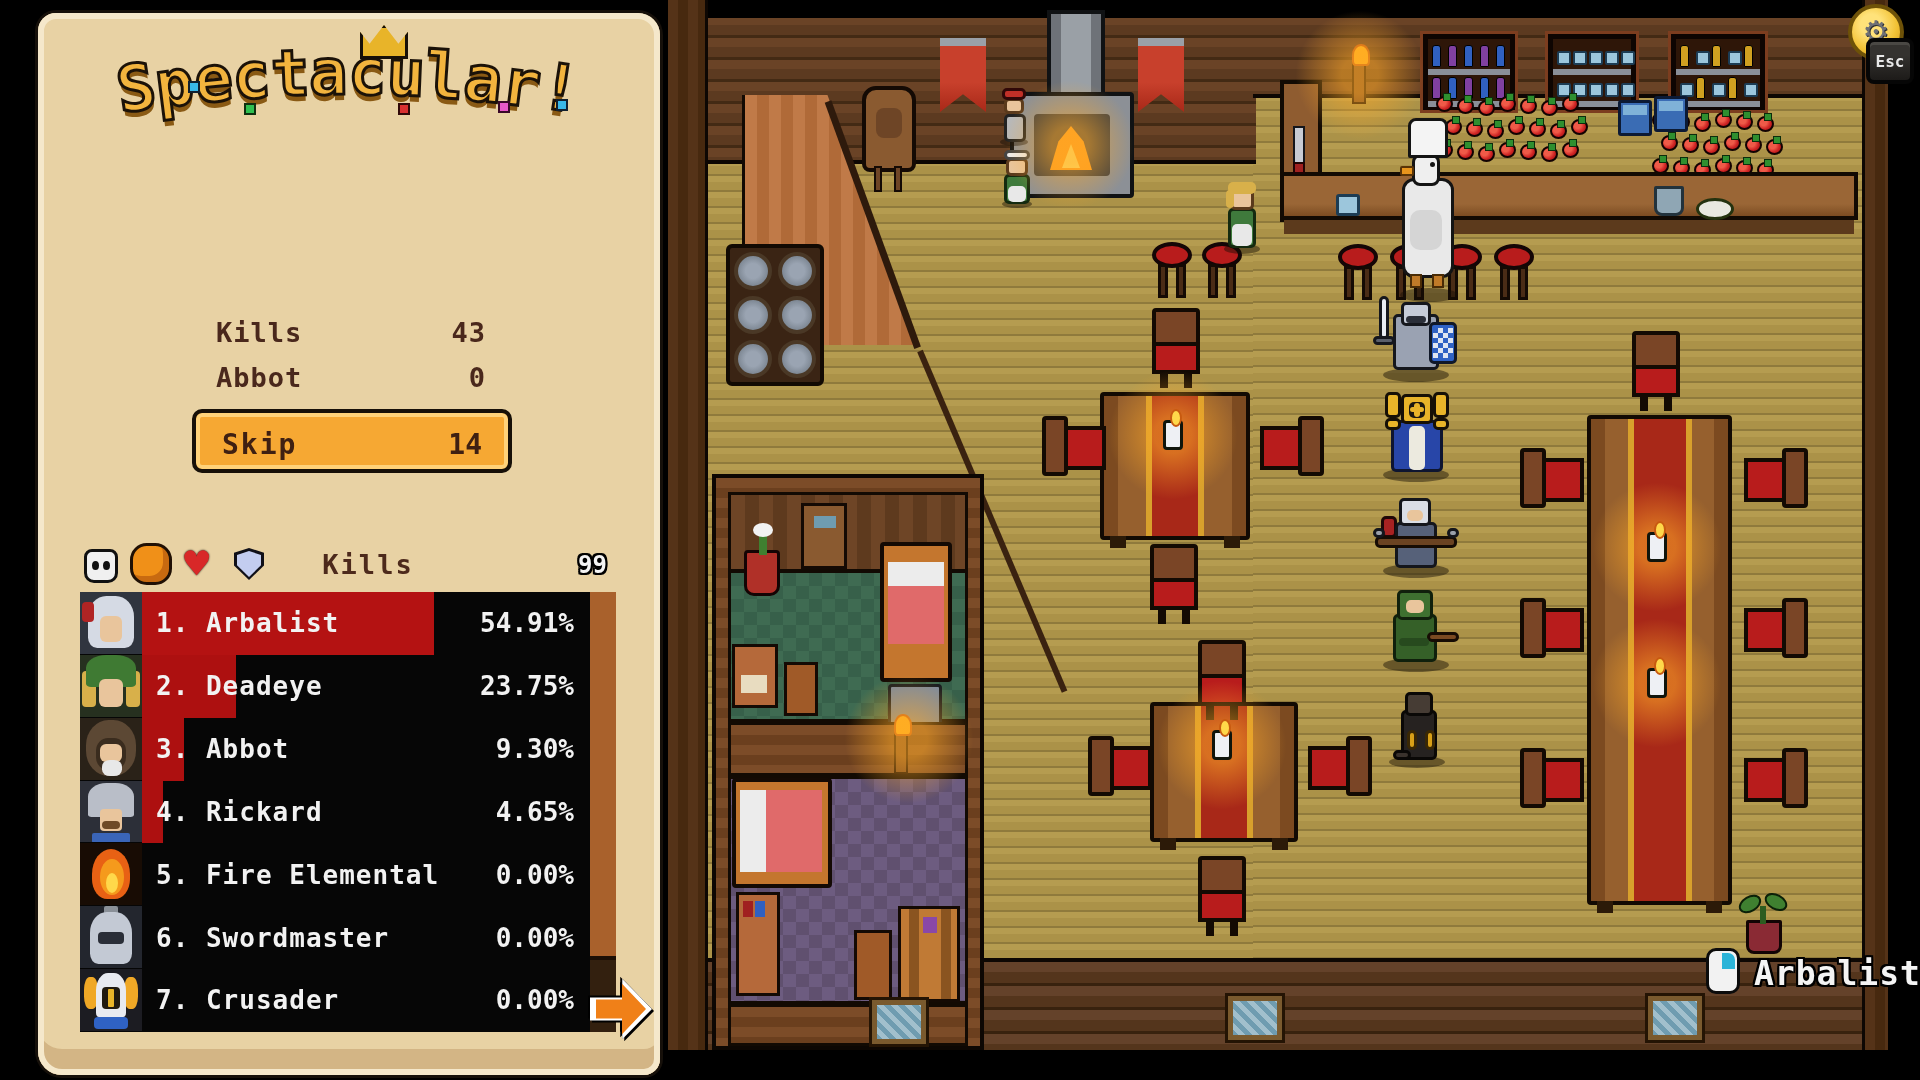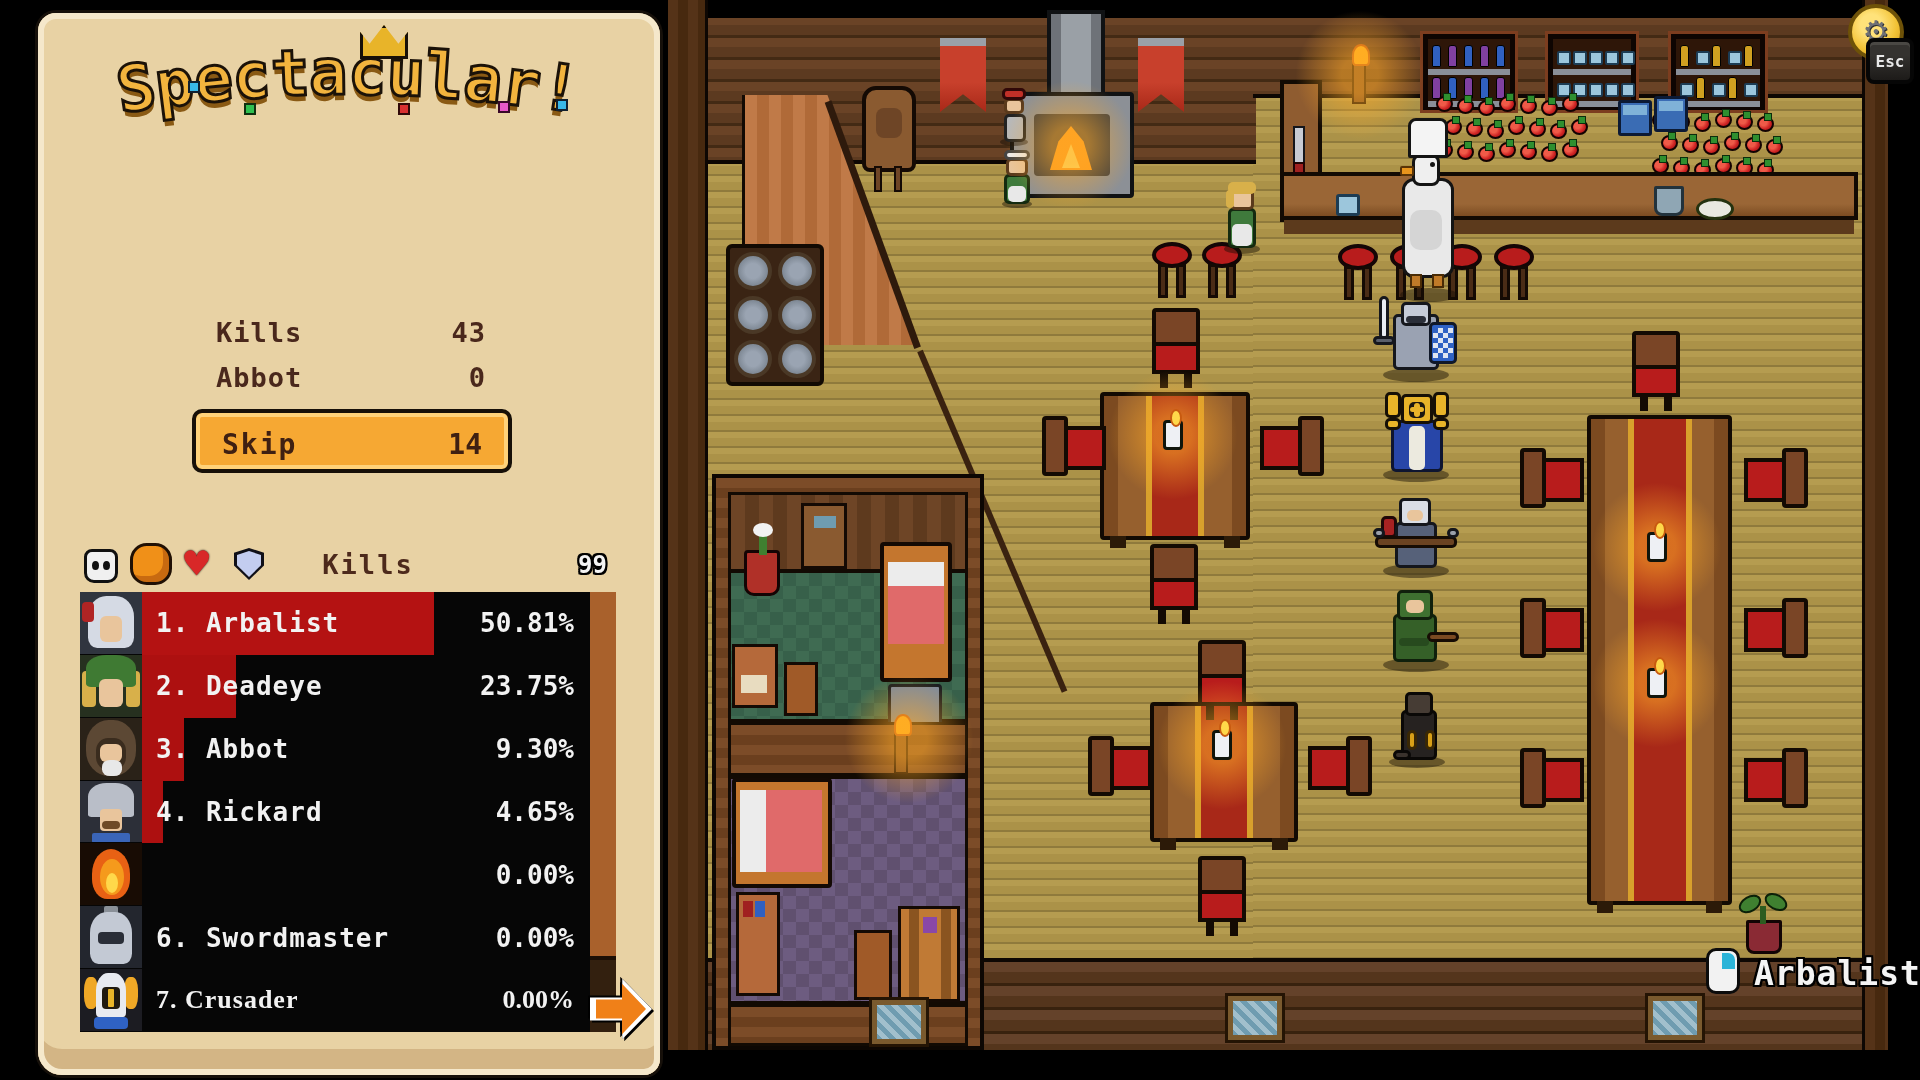--- a/index.html
+++ b/index.html
@@ -526,21 +526,21 @@
 
     <div id="leaderboard" class="abs board" style="left:42px;top:579px;width:510px;height:440px;overflow:hidden;">
         <div class="lb-row" style="height: 62.8571px;">
           <div class="lb-bar" style="width: 292px; background: rgb(180, 18, 18);"></div>
           <div class="avatar" style="height: 61.8571px; background: rgb(48, 53, 63);">
             <div style="left: 8px; top: 4px; width: 46px; height: 52px; background: rgb(213, 218, 228); border-radius: 40% 40% 20% 20%;"></div>
             <div style="left: 2px; top: 10px; width: 12px; height: 20px; background: rgb(176, 36, 36); border-radius: 4px;"></div>
             <div style="left: 20px; top: 24px; width: 22px; height: 26px; background: rgb(233, 197, 156); border-radius: 6px;"></div>
           </div>
           <span class="lb-name">1. Arbalist</span>
-          <span class="lb-pct">50.81%</span>
+          <span class="lb-pct">54.91%</span>
         </div>
         <div class="lb-row" style="height: 62.8571px;">
           <div class="lb-bar" style="width: 94px;"></div>
           <div class="avatar" style="height: 61.8571px; background: rgb(38, 48, 31);">
             <div style="left: 2px; top: 16px; width: 14px; height: 36px; background: rgb(216, 176, 74); border-radius: 4px;"></div>
             <div style="left: 46px; top: 16px; width: 14px; height: 36px; background: rgb(216, 176, 74); border-radius: 4px;"></div>
             <div style="left: 6px; top: 0px; width: 50px; height: 32px; background: rgb(63, 122, 51); border-radius: 40% 40% 10% 10%;"></div>
             <div style="left: 19px; top: 24px; width: 24px; height: 28px; background: rgb(233, 197, 156); border-radius: 6px;"></div>
           </div>
           <span class="lb-name">2. Deadeye</span>
@@ -568,33 +568,34 @@
           <span class="lb-name">4. Rickard</span>
           <span class="lb-pct">4.65%</span>
         </div>
         <div class="lb-row" style="height: 62.8571px;">
           <div class="lb-bar" style="width: 0px;"></div>
           <div class="avatar" style="height: 61.8571px; background: rgb(24, 12, 4);">
             <div style="left: 12px; top: 6px; width: 38px; height: 50px; background: rgb(232, 97, 20); border-radius: 50% 50% 40% 40%;"></div>
             <div style="left: 20px; top: 16px; width: 24px; height: 36px; background: rgb(245, 154, 28); border-radius: 50%;"></div>
             <div style="left: 26px; top: 30px; width: 12px; height: 20px; background: rgb(255, 216, 74); border-radius: 50%;"></div>
           </div>
+          <span class="lb-name">5. Fire Elemental</span>
           <span class="lb-pct">0.00%</span>
         </div>
         <div class="lb-row" style="height: 62.8571px;">
           <div class="lb-bar" style="width: 0px;"></div>
           <div class="avatar" style="height: 61.8571px; background: rgb(35, 38, 46);">
             <div style="left: 24px; top: 0px; width: 14px; height: 10px; background: rgb(138, 144, 152); border-radius: 2px;"></div>
             <div style="left: 10px; top: 6px; width: 42px; height: 52px; background: rgb(195, 201, 212); border-radius: 40% 40% 20% 20%;"></div>
             <div style="left: 18px; top: 26px; width: 26px; height: 12px; background: rgb(42, 46, 56); border-radius: 4px;"></div>
           </div>
           <span class="lb-name">6. Swordmaster</span>
           <span class="lb-pct">0.00%</span>
         </div>
-        <div class="lb-row" style="height: 62.8571px; font-family: Liberation Serif, serif;">
+        <div class="lb-row" style="height: 62.8571px;">
           <div class="lb-bar" style="width: 0px;"></div>
           <div class="avatar" style="height: 61.8571px; background: rgb(28, 28, 34);">
             <div style="left: 4px; top: 8px; width: 14px; height: 32px; background: rgb(240, 168, 38); border-radius: 40%;"></div>
             <div style="left: 44px; top: 8px; width: 14px; height: 32px; background: rgb(240, 168, 38); border-radius: 40%;"></div>
             <div style="left: 16px; top: 4px; width: 30px; height: 44px; background: rgb(232, 234, 240); border-radius: 40% 40% 10% 10%;"></div>
             <div style="left: 22px; top: 18px; width: 18px; height: 22px; background: rgb(32, 26, 16); border-radius: 4px;"></div>
             <div style="left: 28px; top: 20px; width: 6px; height: 18px; background: rgb(232, 180, 41); border-radius: 1px;"></div>
             <div style="left: 14px; top: 48px; width: 34px; height: 12px; background: rgb(47, 98, 196); border-radius: 4px;"></div>
           </div>
           <span class="lb-name">7. Crusader</span>

